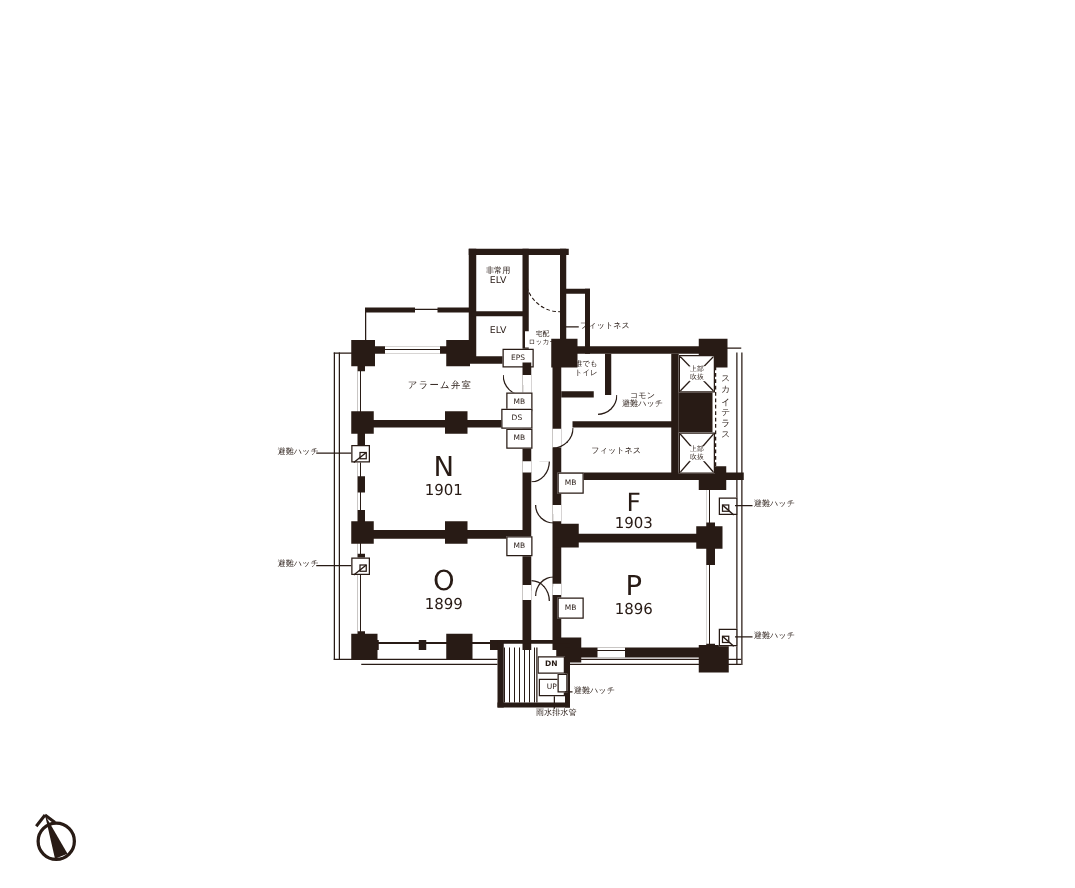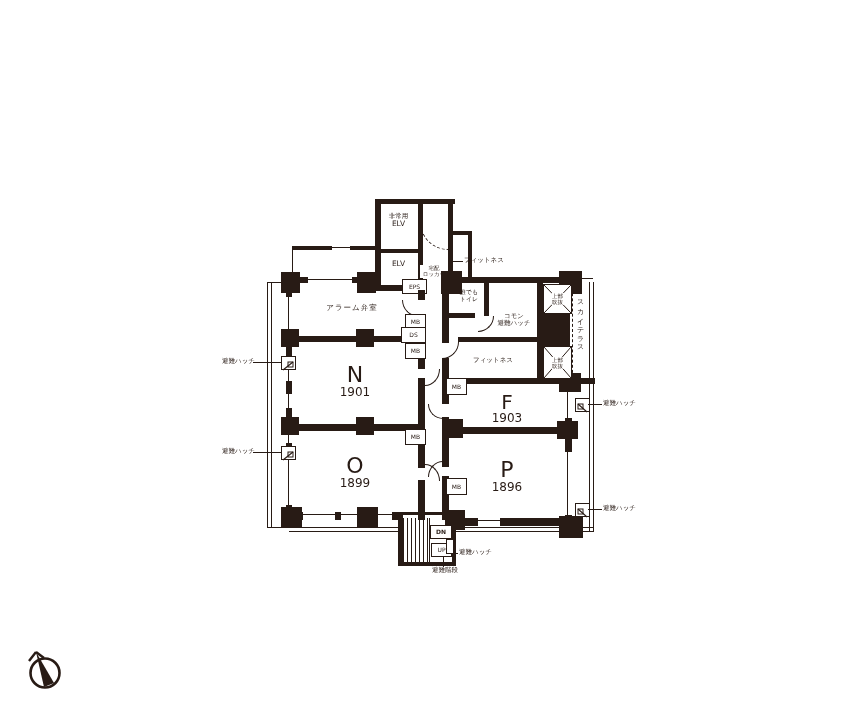--- a/index.html
+++ b/index.html
@@ -219,21 +219,21 @@
   <div class="w" style="left:398px;top:562px;width:58px;height:4px;"></div>
   <div class="treads" style="left:403px;top:518px;width:26px;height:44px;"></div>
   <div class="thin" style="left:429px;top:518px;width:1px;height:44px;"></div>
   <div class="box" style="left:430px;top:525px;width:20px;height:12px;font-weight:bold;">
       <span>DN</span>
     </div>
   <div class="box" style="left:431px;top:543px;width:19px;height:12px;">
       <span>UP</span>
     </div>
   <div class="thin" style="left:443px;top:557px;width:1px;height:10px;"></div>
-  <div class="lbl c" style="left:426px;top:567px;width:38px;font-size:6.5px;">避難階段</div>
+  <div class="lbl c" style="left:426px;top:567px;width:38px;font-size:6.5px;">雨水排水管</div>
 
   <div class="box" style="left:446px;top:539px;width:6px;height:13px;"></div>
   <div class="thin" style="left:452px;top:553px;width:6px;height:1px;"></div>
   <div class="lbl" style="left:459px;top:549px;font-size:6.5px;">避難ハッチ</div>
 
   <div class="lbl c" style="left:324px;top:304px;width:56px;font-size:7.5px;letter-spacing:1px;">アラーム弁室</div>
   <div class="lbl c" style="left:452px;top:289px;width:34px;font-size:6px;">
     <span>誰でも</span><br>
     <span>トイレ</span>
   </div>

